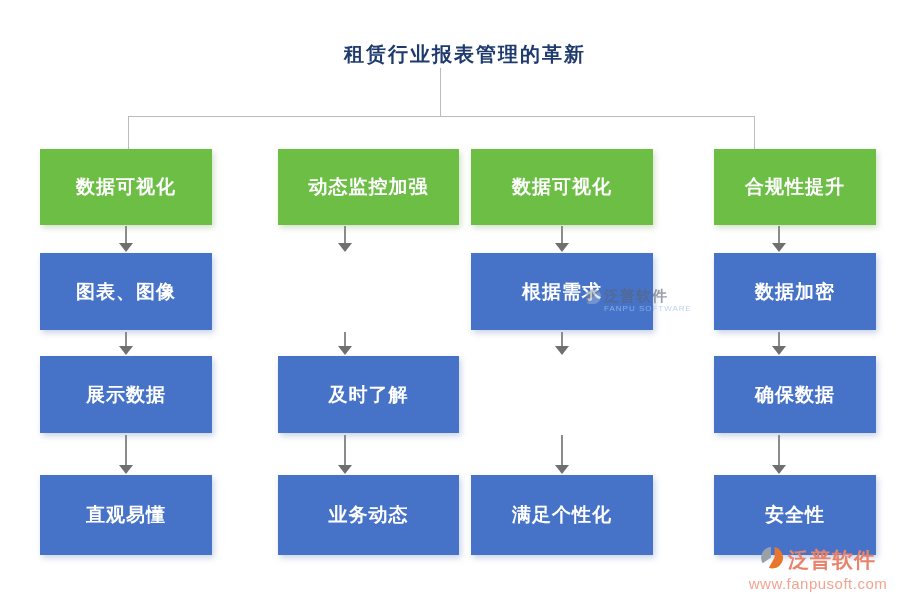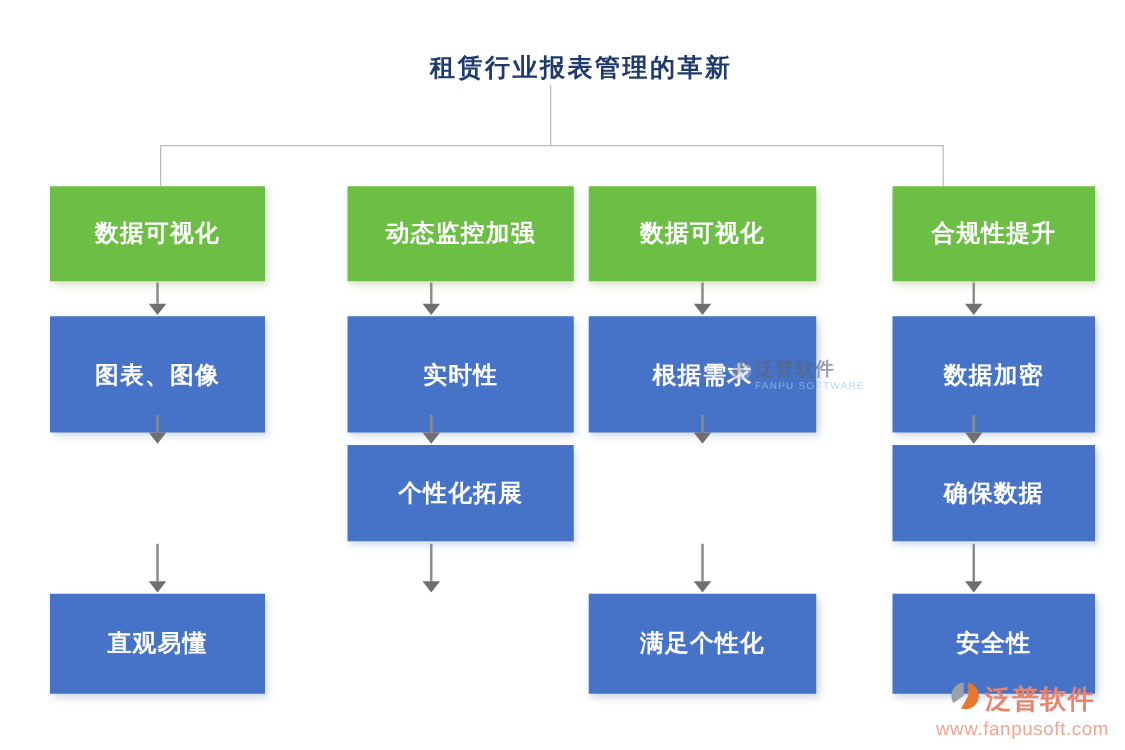--- a/index.html
+++ b/index.html
@@ -20,21 +20,21 @@
     color:#ffffff;font-weight:bold;font-size:19px;letter-spacing:1px;text-align:center;
   }
   .green{background:#6cbe45;box-shadow:2px 3px 6px rgba(130,170,100,.35);}
   .blue{background:#4673c8;box-shadow:2px 3px 6px rgba(100,130,190,.35);}
 
   .c0{left:40px;width:172px;}
   .c1{left:255px;width:181px;margin-left:23px;}
   .c2{left:471px;width:182px;}
   .c3{left:698px;width:162px;margin-left:16px;}
   .rh{top:149px;height:76px;}
-  .ra{top:253px;height:93px;}
+  .ra{top:253px;height:77px;}
   .rb{top:356px;height:77px;}
   .rc{top:475px;height:80px;}
 
   .arrow{position:absolute;width:14px;display:flex;flex-direction:column;align-items:center;}
   .arrow .shaft{width:2px;flex:1;background:#8b8b8b;}
   .arrow .head{
     width:0;height:0;border-left:7px solid transparent;border-right:7px solid transparent;
     border-top:9px solid #6f6f6f;
   }
   .ax0{left:119px;} .ax1{left:338px;} .ax2{left:555px;} .ax3{left:772px;}
@@ -63,25 +63,26 @@
 
   <h1 class="title">租赁行业报表管理的革新</h1>
 
   <div class="line v" style="left:440px;top:68px;height:48px"></div>
   <div class="line h" style="left:128px;top:116px;width:627px"></div>
   <div class="line v" style="left:128px;top:116px;height:33px"></div>
   <div class="line v" style="left:754px;top:116px;height:33px"></div>
 
   <div class="node green c0 rh">数据可视化</div>
   <div class="node blue  c0 ra">图表、图像</div>
+  <div class="node blue  c0 rb">展示数据</div>
   <div class="node blue  c0 rc">直观易懂</div>
 
   <div class="node green c1 rh">动态监控加强</div>
-  <div class="node blue  c1 ra">实时性</div>
-  <div class="node blue  c1 rb">个性化拓展</div>
+  <div class="node blue  c1 rb">及时了解</div>
+  <div class="node blue  c1 rc">业务动态</div>
 
   <div class="node green c2 rh">数据可视化</div>
   <div class="node blue  c2 ra">根据需求</div>
   <div class="node blue  c2 rc">满足个性化</div>
 
   <div class="node green c3 rh">合规性提升</div>
   <div class="node blue  c3 rb">确保数据</div>
   <div class="node blue  c3 ra">数据加密</div>
   <div class="node blue  c3 rc">安全性</div>
 

